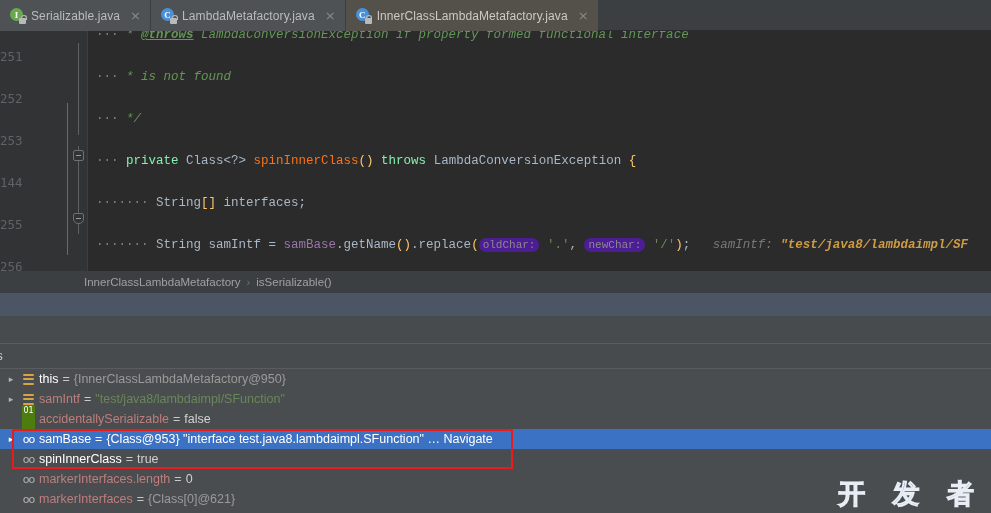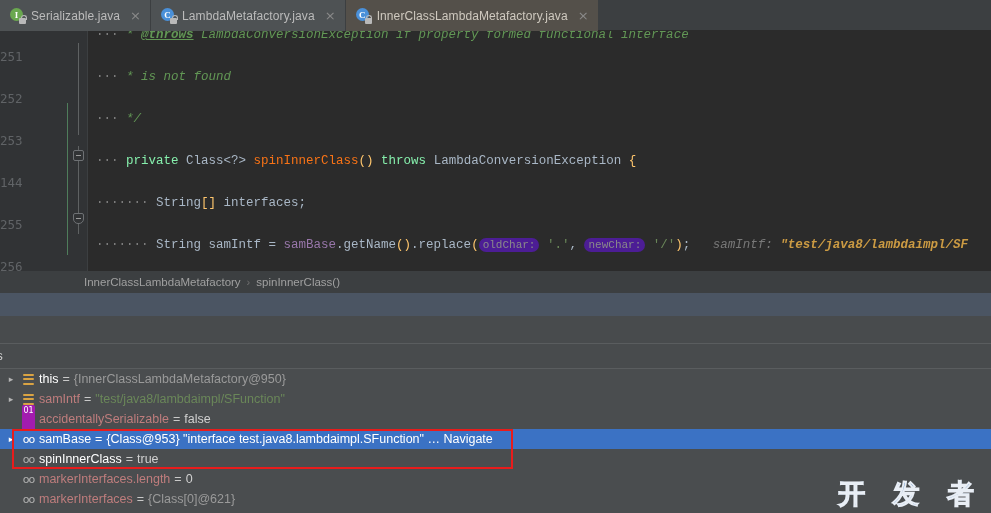--- a/index.html
+++ b/index.html
@@ -147,21 +147,21 @@
   .arrow.empty { color: transparent; }
   .vicon { width: 21px; flex: 0 0 21px; display: flex; justify-content: center; }
   
   .ic-obj {
     width: 11px; height: 11px; display: flex; flex-direction: column;
     justify-content: space-between;
   }
   .ic-obj i { display: block; height: 2px; background: #d9a343; border-radius: 1px; }
   
   .ic-bool {
-    width: 13px; height: 29px; background: #a21caf; color: #ffffff;
+    width: 13px; height: 29px; background: #4d7c0f; color: #ffffff;
     font-size: 8px; line-height: 11px; text-align: center; border-radius: 2px;
     font-family: "DejaVu Sans", sans-serif;
   }
   
   .ic-ref {
     color: #b0b0b0; font-size: 11px; letter-spacing: -1px;
     font-family: "DejaVu Sans", sans-serif; line-height: 11px;
   }
   .vname { color: #bf7d7d; }
   .vname.kwblue { color: #ffffff; }
@@ -265,21 +265,21 @@
     <div class="code-row" style="top:99px;">
       <span class="lineno">256</span>
       <span class="code-text"><span class="cmt2">······· </span><span class="txt">String samIntf = </span><span class="fld">samBase</span><span class="txt">.</span><span class="txt">getName</span><span class="br1">()</span><span class="txt">.replace</span><span class="br1">(</span><span class="param">oldChar:</span><span class="str"> '.'</span><span class="txt">, </span><span class="param">newChar:</span><span class="str"> '/'</span><span class="br1">)</span><span class="txt">;   </span><span class="hint">samIntf: </span><span class="strh">"test/java8/lambdaimpl/SF</span></span>
     </div>
 
   </div>
 
   <div class="breadcrumb">
     <span>InnerClassLambdaMetafactory</span>
     <span class="crumb-sep">›</span>
-    <span>spinInnerClass()</span>
+    <span>isSerializable()</span>
   </div>
 
   <div class="strip-blue"></div>
   <div class="strip-grey"></div>
 
   <div class="varheader">
     <span class="varheader-label">ables</span>
   </div>
 
   <div class="varlist">

